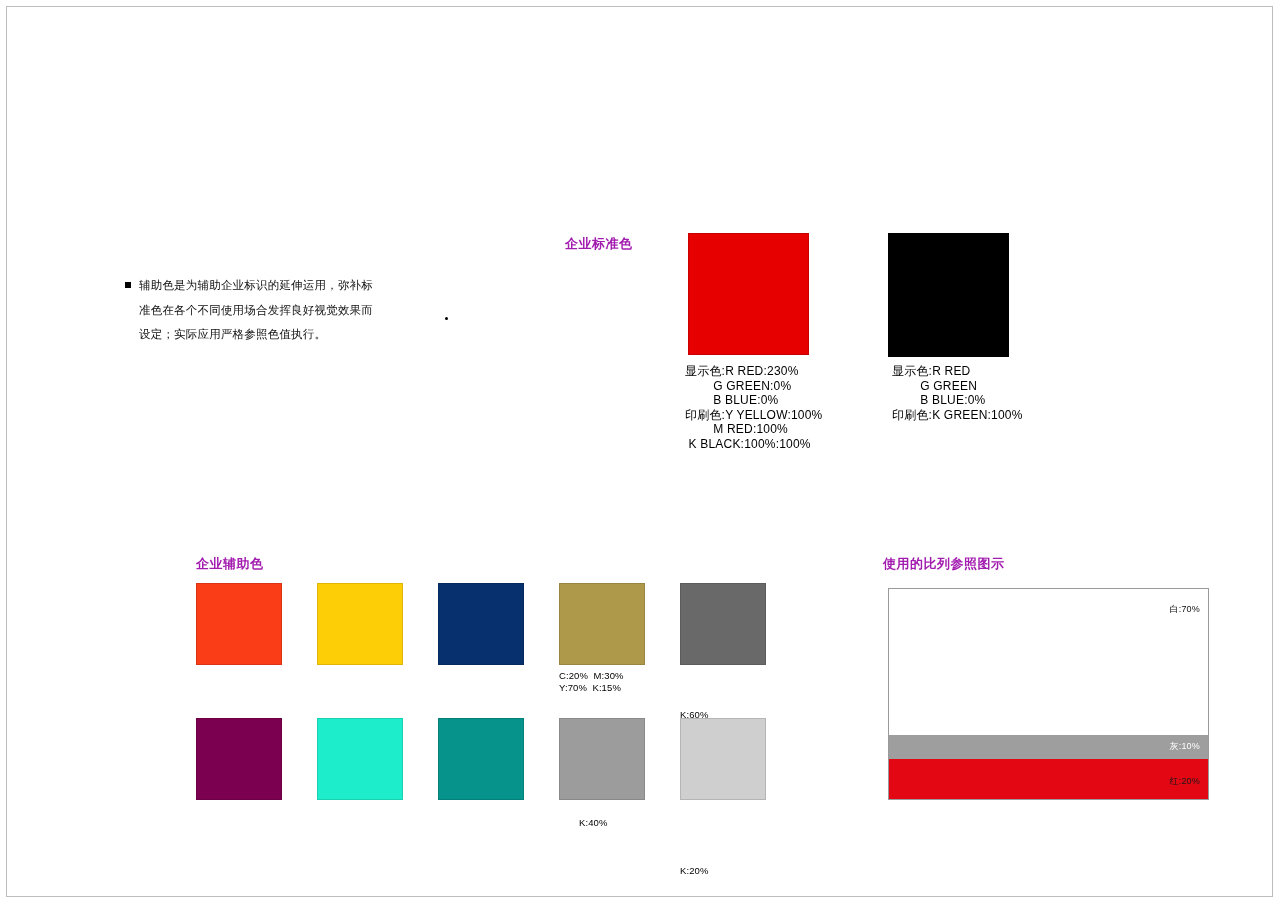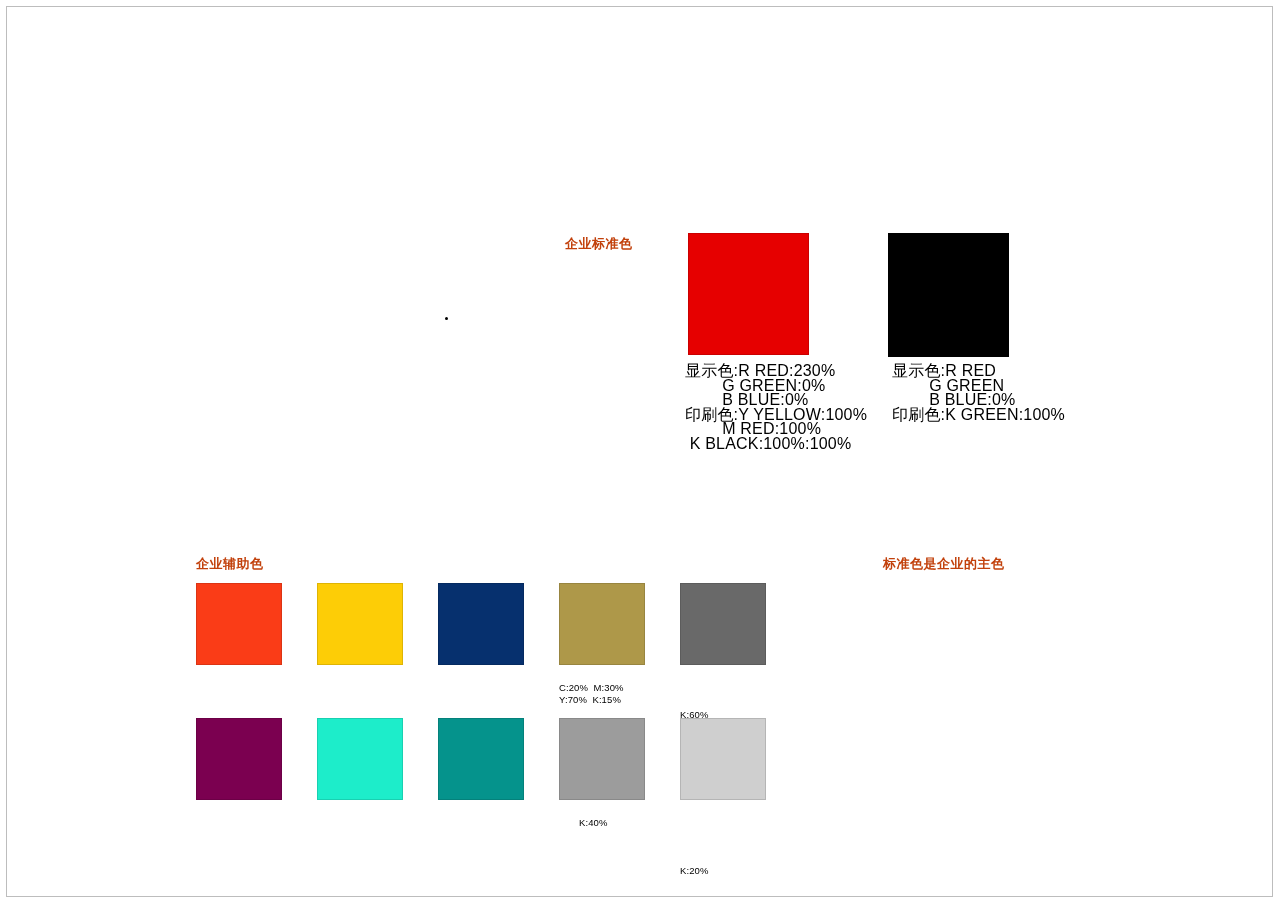--- a/index.html
+++ b/index.html
@@ -28,30 +28,30 @@
     background: #ffffff;
   }
 
   
   .heading {
     position: absolute;
     font-size: 13px;
     font-weight: bold;
     letter-spacing: 0.5px;
     white-space: nowrap;
-    color: #c2410c;
+    color: #a21caf;
   }
   .swatch {
     position: absolute;
     border: 1px solid rgba(0,0,0,0.12);
     box-sizing: border-box;
   }
   .spec {
     position: absolute;
-    font-size: 16px;
+    font-size: 12px;
     line-height: 14.6px;
     white-space: pre;
     color: #000000;
     letter-spacing: 0.2px;
   }
   .cmyk-label {
     position: absolute;
     font-size: 9.5px;
     line-height: 12px;
     white-space: pre;
@@ -143,20 +143,24 @@
   #label-white { top: 14px;  color: #111111; }
   #label-gray  { top: 151px; color: #ffffff; }
   #label-red   { top: 186px; color: #1a1a1a; }
 </style>
 </head>
 <body>
 
 <div id="page-frame">
 
   <div id="desc-block">
+    <div class="desc-para">
+      <span class="desc-bullet"></span>
+      <span>辅助色是为辅助企业标识的延伸运用，弥补标准色在各个不同使用场合发挥良好视觉效果而设定；实际应用严格参照色值执行。</span>
+    </div>
   </div>
 
   <div id="stray-dot"></div>
 
   <div class="heading" id="heading-standard">企业标准色</div>
 
   <div class="swatch" id="swatch-primary-red" style="background-color: rgb(230, 0, 0);"></div>
 
   <div class="swatch" id="swatch-primary-black" style="background-color: rgb(0, 0, 0);"></div>
 
@@ -173,29 +177,38 @@
 印刷色:K GREEN:100%</div>
 
   <div class="heading" id="heading-auxiliary">企业辅助色</div>
 
   <div class="swatch aux-swatch aux-row-1" style="left: 189px; background-color: rgb(250, 60, 23);"></div>
   <div class="swatch aux-swatch aux-row-1" style="left: 310px; background-color: rgb(253, 205, 6);"></div>
   <div class="swatch aux-swatch aux-row-1" style="left: 431px; background-color: rgb(6, 48, 110);"></div>
   <div class="swatch aux-swatch aux-row-1" style="left: 552px; background-color: rgb(174, 152, 73);"></div>
   <div class="swatch aux-swatch aux-row-1" style="left: 673px; background-color: rgb(105, 105, 105);"></div>
 
-  <div class="cmyk-label" style="left:552px; top:663px;margin-top:12px;">C:20%  M:30%
+  <div class="cmyk-label" style="left:552px; top:663px;">C:20%  M:30%
 Y:70%  K:15%</div>
   <div class="cmyk-label" style="left:673px; top:702px;">K:60%</div>
 
   <div class="swatch aux-swatch aux-row-2" style="left: 189px; background-color: rgb(123, 0, 80);"></div>
   <div class="swatch aux-swatch aux-row-2" style="left: 310px; background-color: rgb(29, 237, 202);"></div>
   <div class="swatch aux-swatch aux-row-2" style="left: 431px; background-color: rgb(5, 147, 140);"></div>
   <div class="swatch aux-swatch aux-row-2" style="left: 552px; background-color: rgb(156, 156, 156);"></div>
   <div class="swatch aux-swatch aux-row-2" style="left: 673px; background-color: rgb(207, 207, 207);"></div>
 
   <div class="cmyk-label" style="left:552px; top:810px;padding-left:20px;">K:40%</div>
   <div class="cmyk-label" style="left:673px; top:810px;margin-top:48px;">K:20%</div>
 
-  <div class="heading" id="heading-ratio">标准色是企业的主色</div>
-
+  <div class="heading" id="heading-ratio">使用的比列参照图示</div>
+
+  <div id="ratio-diagram">
+    <div class="ratio-band" id="band-white" style="background-color: rgb(255, 255, 255);"></div>
+    <div class="ratio-band" id="band-gray" style="background-color: rgb(158, 158, 158);"></div>
+    <div class="ratio-band" id="band-red" style="background-color: rgb(227, 6, 19);"></div>
+
+    <div class="ratio-band-label" id="label-white">白:70%</div>
+    <div class="ratio-band-label" id="label-gray">灰:10%</div>
+    <div class="ratio-band-label" id="label-red">红:20%</div>
+  </div>
 
 </div>
 
 </body></html>

